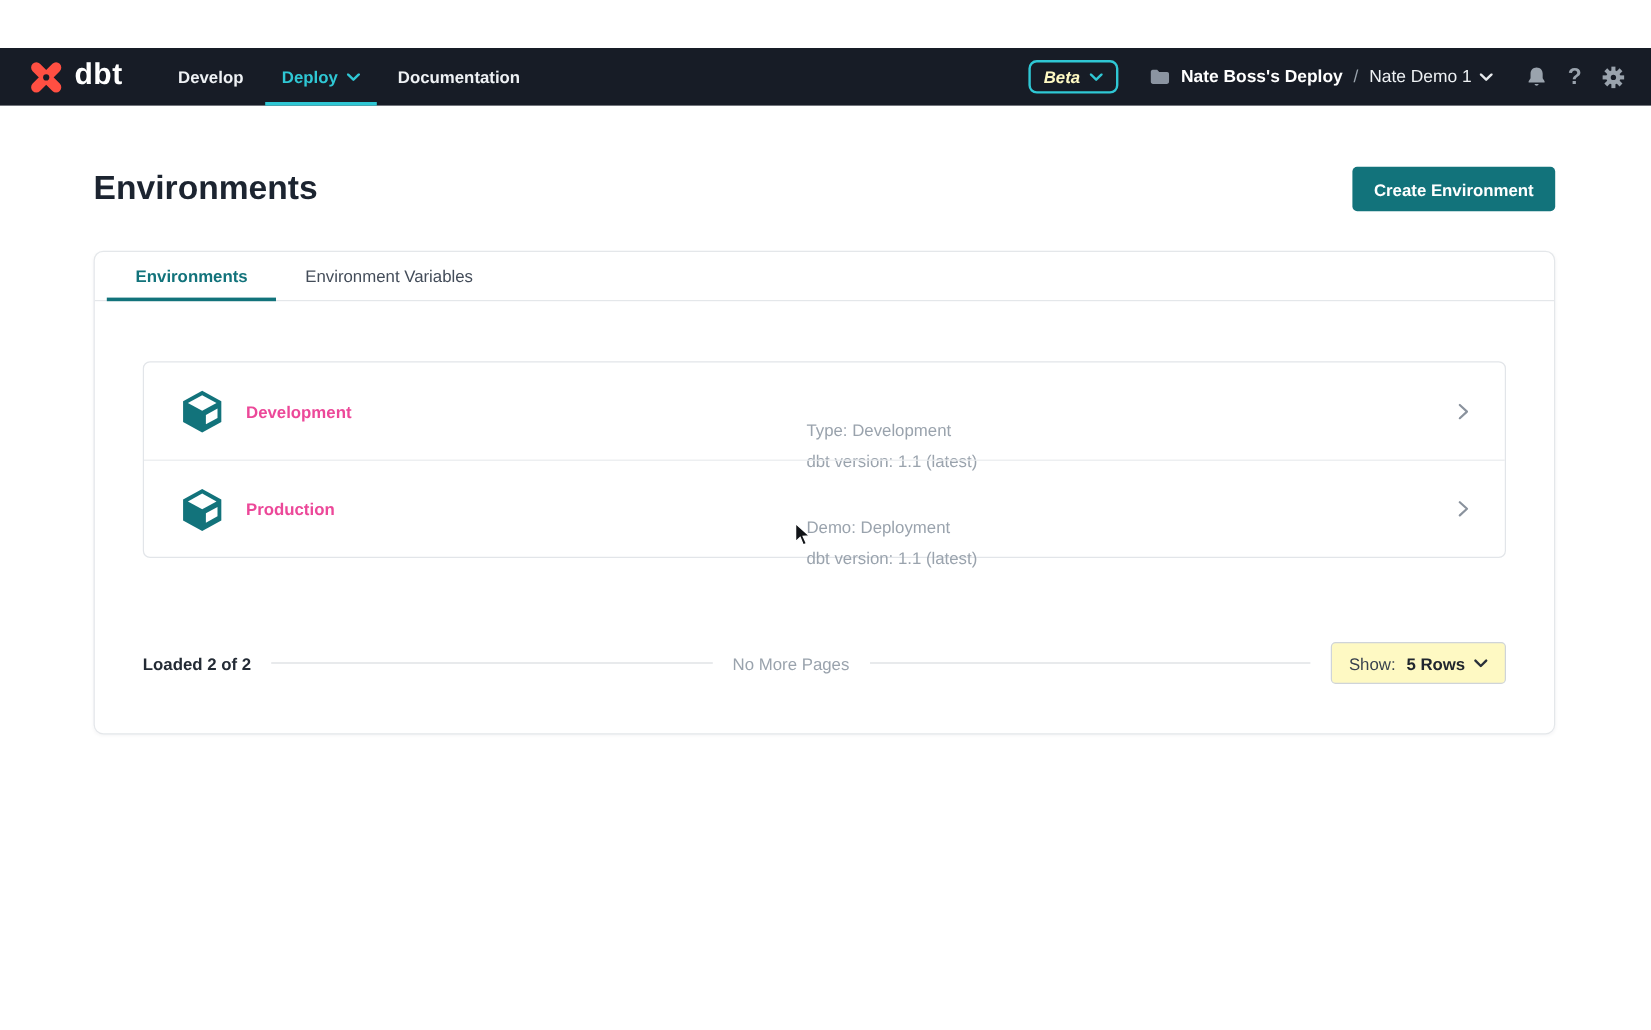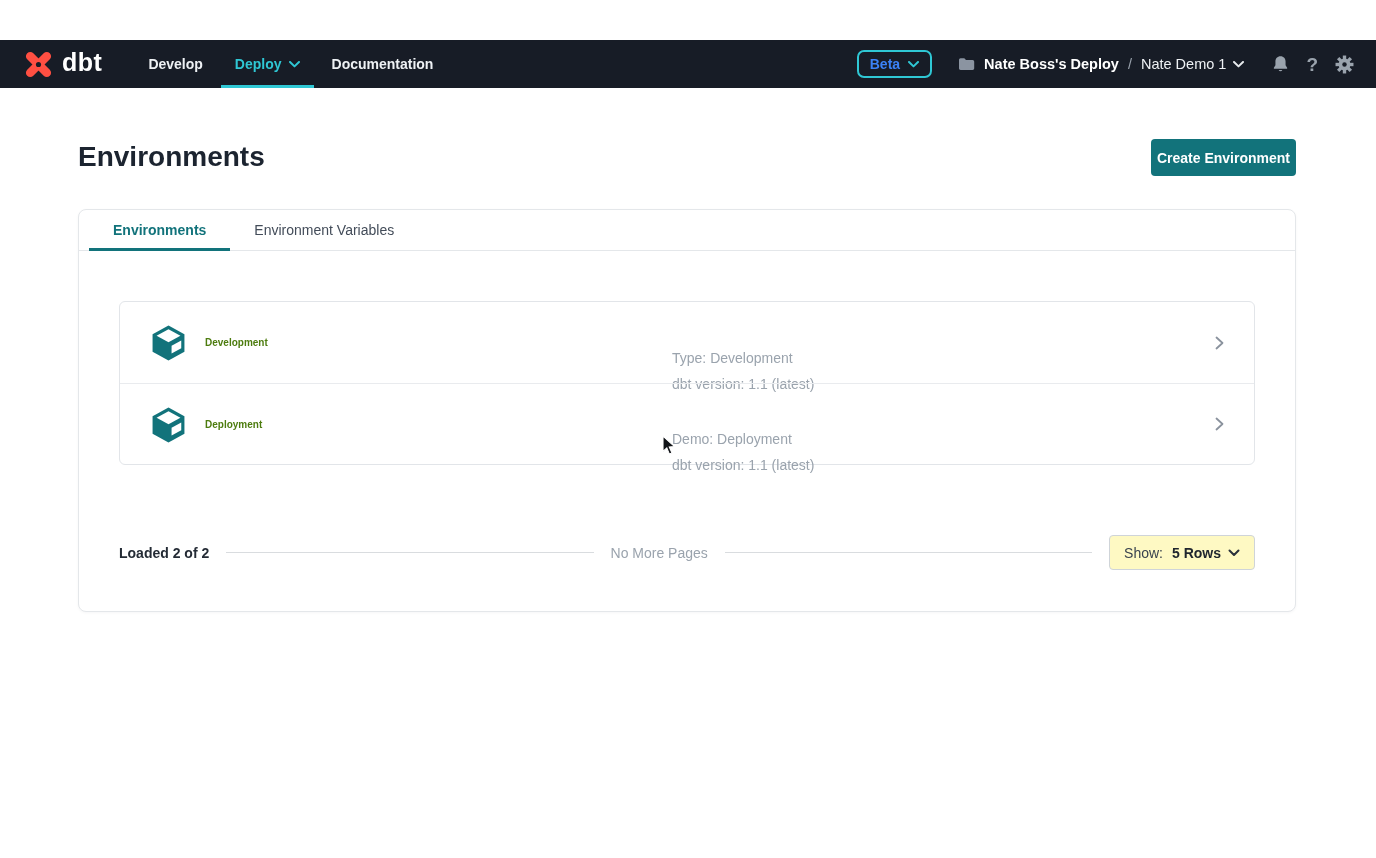--- a/index.html
+++ b/index.html
@@ -38,25 +38,26 @@
     position: relative; cursor: pointer; white-space: nowrap;
   }
   .nav-item.active { color: #2fc7d4; }
   .nav-item.active::after {
     content: ""; position: absolute; left: 2px; right: 2px; bottom: 0;
     height: 3px; background: #2fc7d4;
   }
   .nav-right { margin-left: auto; display: flex; align-items: center; }
   .beta-btn {
     display: flex; align-items: center; gap: 8px;
-    border: 2px solid #2fc7d4; color: #3b82f6;
+    border: 2px solid #2fc7d4; color: #fef9c3;
     border-radius: 7px; padding: 4px 11px;
     font-size: 14px; font-weight: 700;
     background: transparent; cursor: pointer;
     font-family: inherit;
+    font-style: italic;
   }
   .crumbs {
     display: flex; align-items: center; gap: 9px;
     color: #ffffff; font-size: 14.5px; margin-left: 26px;
   }
   .crumb-account {
     display: flex; align-items: center; gap: 9px;
     font-weight: 700; cursor: pointer; white-space: nowrap;
   }
   .crumb-sep { color: #9aa3ad; font-weight: 400; }
@@ -77,21 +78,21 @@
     padding: 52px 80px 0 78px;
   }
   .page-title {
     font-size: 28px; font-weight: 700; color: #1c2430;
     margin: 0; line-height: 34px;
   }
   .create-btn {
     background: #12737b; color: #ffffff;
     font-size: 14px; font-weight: 700;
     border: none; border-radius: 4px;
-    padding: 0 6px; height: 37px; margin-top: -1px;
+    padding: 0 18px; height: 37px; margin-top: -1px;
     cursor: pointer; font-family: inherit;
   }
 
   
   .card {
     margin: 33px 80px 0 78px;
     border: 1px solid #e4e7ea; border-radius: 8px;
     background: #ffffff; height: 403px;
     box-shadow: 0 1px 3px rgba(20,30,40,0.04);
   }
@@ -114,21 +115,21 @@
     margin: 50px 40px 0;
     border: 1px solid #e2e5e9; border-radius: 6px;
     background: #fff;
   }
   .env-row {
     display: flex; align-items: center; height: 81px;
     padding: 0 30px; position: relative; cursor: pointer;
   }
   .env-row + .env-row { border-top: 1px solid #e9ebee; }
   .env-name {
-    color: #4d7c0f; font-size: 10px; font-weight: 700;
+    color: #ec4899; font-size: 14px; font-weight: 700;
     margin-left: 18px; text-decoration: none;
   }
   .env-info {
     position: absolute; left: 552px; top: 50%; transform: translateY(-50%);
     display: flex; flex-direction: column; gap: 10px;
     font-size: 14px; color: #9aa3ad; margin-top: 28px;
   }
   .env-chevron { margin-left: auto; display: flex; align-items: center; }
 
   .card-footer {
@@ -287,21 +288,21 @@
     </div>
 
     <div class="env-row">
       <span style="display:flex;">
         <svg width="37" height="37" viewBox="0 0 36 36">
           <polygon points="18,1.5 33.5,10 33.5,27 18,35.5 2.5,27 2.5,10" fill="#12737b"></polygon>
           <polygon points="18,5.2 29.6,11.5 18,17.8 6.4,11.5" fill="#ffffff"></polygon>
           <polygon points="21,21.2 30.4,16 30.4,23.6 21,28.8" fill="#ffffff"></polygon>
         </svg>
       </span>
-      <a class="env-name">Deployment</a>
+      <a class="env-name">Production</a>
       <div class="env-info">
         <span>Demo: Deployment</span>
         <span>dbt version: 1.1 (latest)</span>
       </div>
       <span class="env-chevron">
         <svg width="9" height="14" viewBox="0 0 9 14">
             <polyline points="1.5,1.5 7.5,7 1.5,12.5" fill="none" stroke="#8a929d" stroke-width="1.8" stroke-linecap="round" stroke-linejoin="round"></polyline>
           </svg>
       </span>
     </div>

